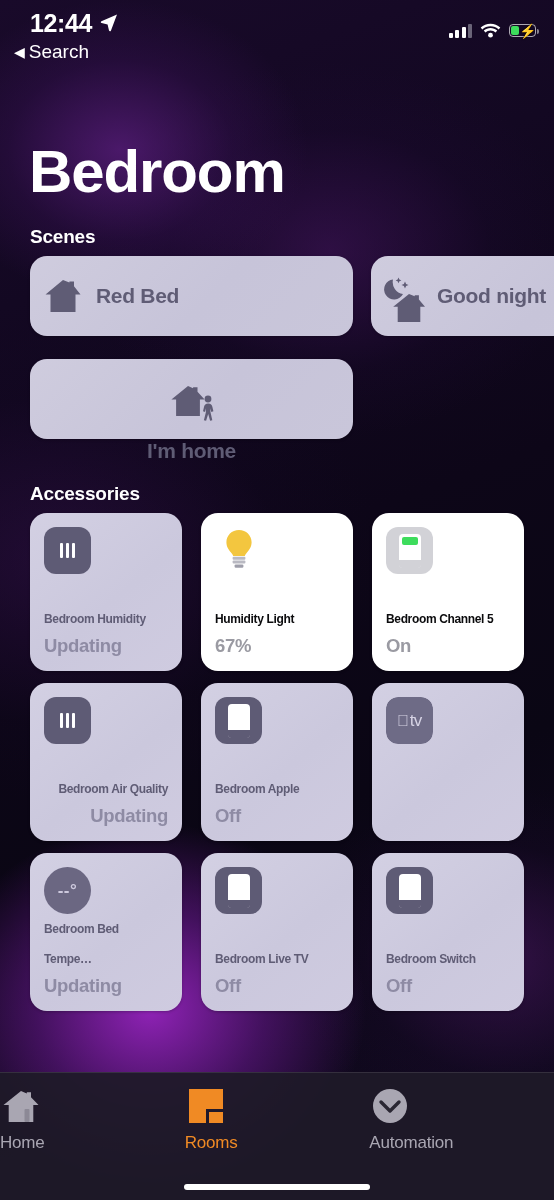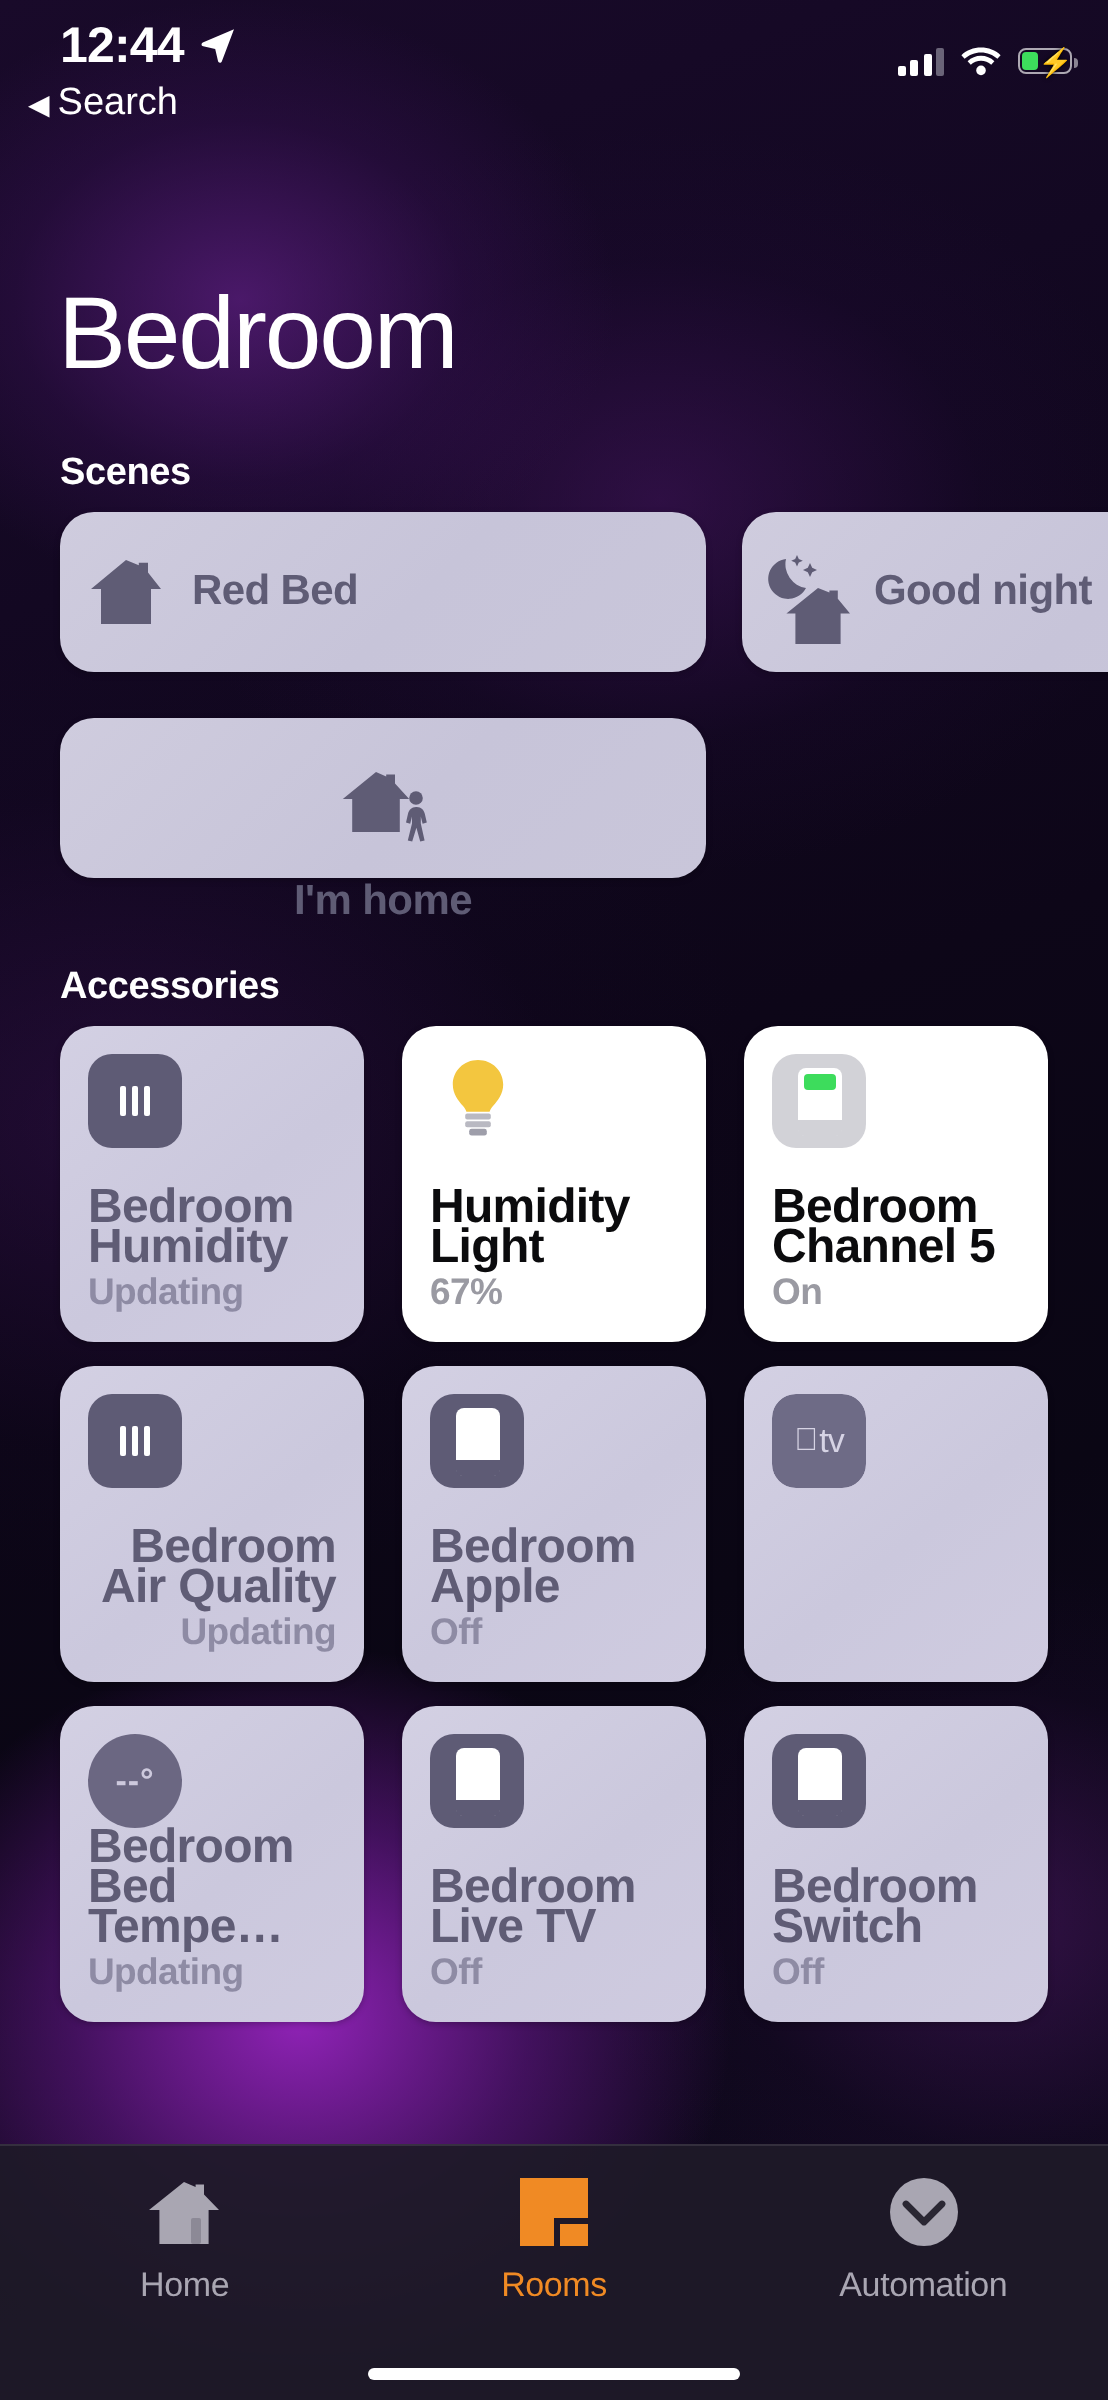--- a/index.html
+++ b/index.html
@@ -87,21 +87,21 @@
   #edit-btn{
     position:absolute; right:76px; top:0; height:46px; padding:0 26px;
     border-radius:23px; background:rgba(190,190,205,0.33);
     display:flex; align-items:center; justify-content:center;
     color:#fff; font-size:21px; font-weight:bold; letter-spacing:-0.2px;
   }
 
   
   #page-title{
     position:absolute; left:29px; top:137px; z-index:4;
-    color:#fff; font-size:51px; font-weight:normal; letter-spacing:-1.1px;
+    color:#fff; font-size:60px; font-weight:bold; letter-spacing:-1.1px;
   }
 
   
   .section-head{
     position:absolute; left:30px; color:#fff;
     font-size:19px; font-weight:bold; letter-spacing:-0.2px; z-index:4;
   }
   #scenes-head{ top:226px; }
   #accessories-head{ top:483px; }
 
@@ -140,21 +140,21 @@
   }
   .acc-tile.on{ background:#fff; }
   .acc-iconbox{
     width:47px; height:47px; border-radius:12px;
     background:#5e5b75; display:flex; align-items:center; justify-content:center;
     flex:none; position:relative; overflow:hidden;
   }
   .acc-tile.on .acc-iconbox{ background:transparent; }
   .acc-text{ margin-top:auto; padding-bottom:14px; }
   .acc-name{
-    color:#5f5c75; font-size:24px; font-weight:bold; line-height:20px;
+    color:#5f5c75; font-size:12px; font-weight:bold; line-height:30px;
     letter-spacing:-0.35px;
   }
   .acc-status{
     color:#8e8ba4; font-size:18.5px; font-weight:bold; line-height:22px;
     letter-spacing:-0.3px; margin-top:1px;
   }
   .acc-tile.on .acc-name{ color:#0b0b0d; }
   .acc-tile.on .acc-status{ color:#9a9aa2; }
 
   .sensorbars{ display:flex; gap:3.2px; }
@@ -185,21 +185,21 @@
 
   .bulb{ width:34px; height:44px; position:relative; }
 
   
   #tabbar{
     position:absolute; left:0; bottom:0; width:554px; height:128px;
     background:rgba(30,26,40,0.93);
     border-top:0.5px solid rgba(255,255,255,0.10);
     z-index:8; display:flex; padding-top:12px;
   }
-  .tab{ flex:1; display:flex; flex-direction:column; align-items:center; gap:6px; }
+  .tab{ flex:1; display:flex; flex-direction:column; gap:6px; }
   .tab .lbl{ font-size:17px; letter-spacing:-0.2px; color:#a9a6b2; }
   .tab.active .lbl{ color:#f08a24; }
   .tab-ic{ width:42px; height:42px; display:flex; align-items:center; justify-content:center; }
   #home-indicator{
     position:absolute; left:50%; transform:translateX(-50%); bottom:10px;
     width:186px; height:6px; border-radius:3px; background:#fff; z-index:9;
   }
 </style>
 </head>
 <body>

